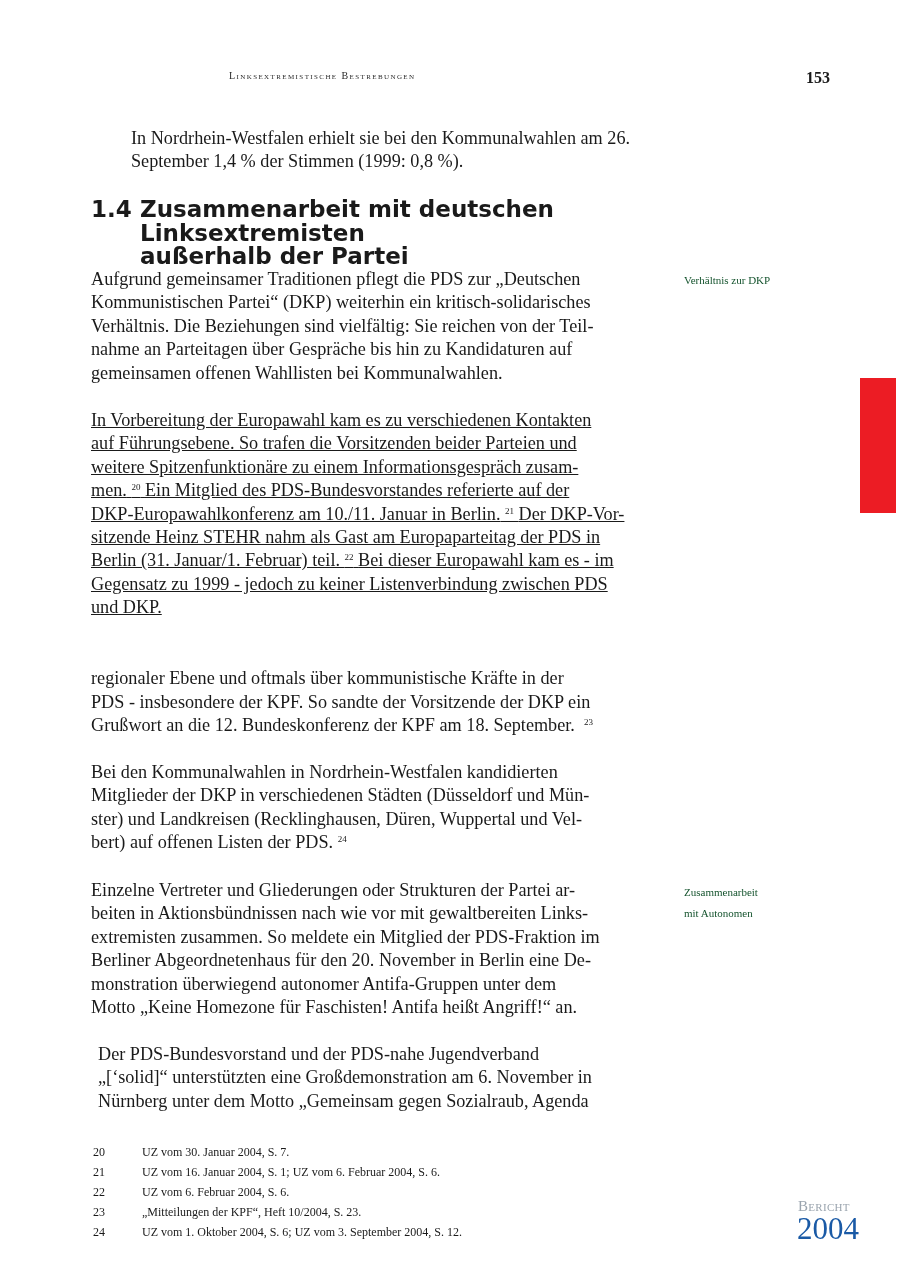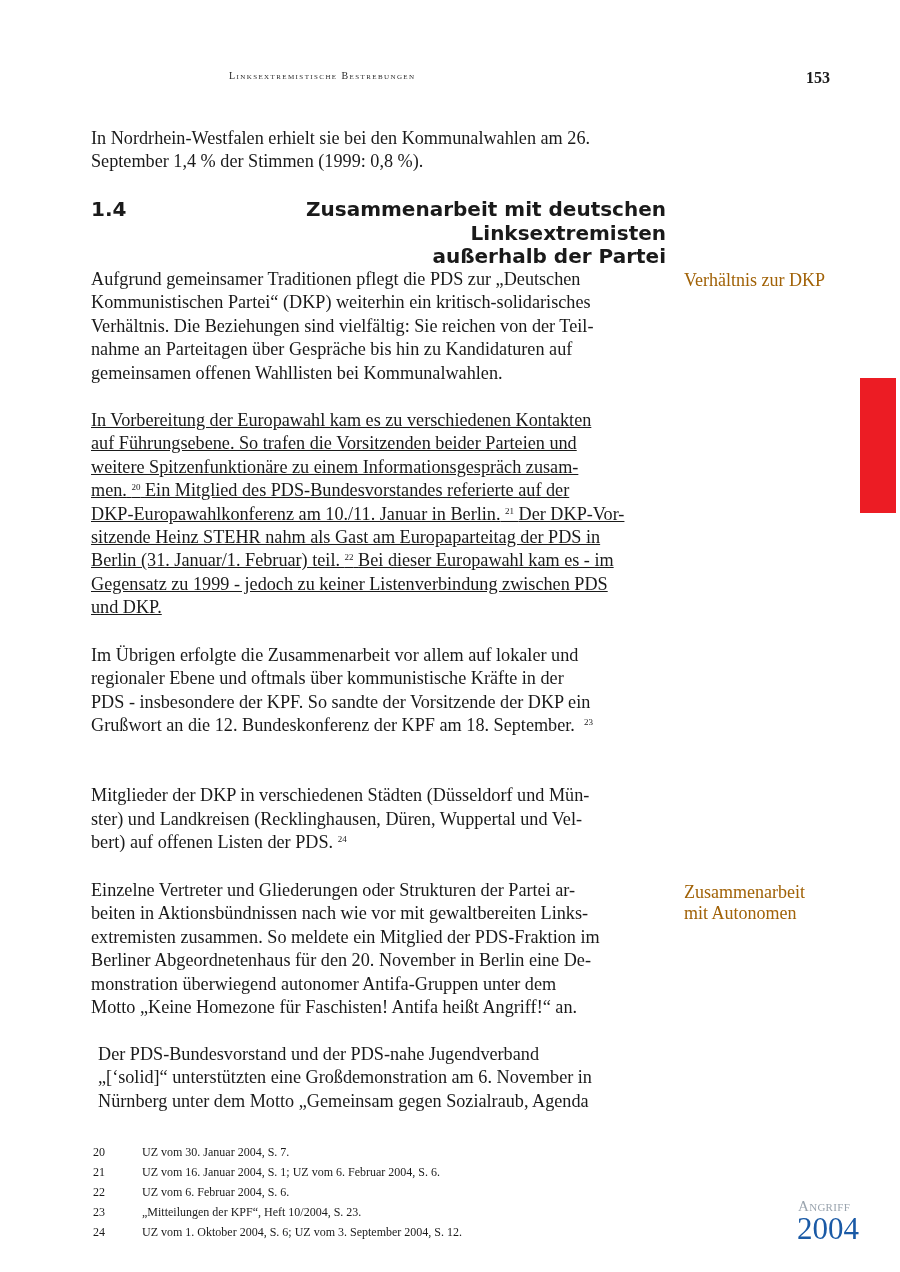--- a/index.html
+++ b/index.html
@@ -16,28 +16,28 @@
       position: absolute; left: 806px; top: 69px;
       font-size: 16px; font-weight: bold; color: #1a1a1a;
     }
 
     .body-col { position: absolute; left: 91px; width: 575px; }
     .p { font-size: 18.2px; line-height: 23.4px; margin: 0; }
     .p sup { font-size: 9px; vertical-align: 6px; line-height: 0; }
 
     .heading {
       position: absolute; left: 91px; top: 198px; width: 575px;
-      font-size: 20px; font-weight: bold; line-height: 23.5px;
+      font-size: 23px; font-weight: bold; line-height: 23.5px;
     }
     .heading .num { position: absolute; left: 0; top: 0; }
-    .heading .title { margin-left: 49px; display: block; text-align: right; }
+    .heading .title { margin-left: 49px; display: block; }
 
     .margin-note {
       position: absolute; left: 684px; width: 170px;
-      font-size: 18px; line-height: 21px; color: #a16207;
+      font-size: 11px; line-height: 21px; color: #14532d;
     }
 
     .red-tab {
       position: absolute; left: 860px; top: 378px; width: 36px; height: 135px;
       background: #ec1c24;
     }
 
     .footnotes { position: absolute; left: 93px; top: 1142px; width: 520px; }
     .fn { display: flex; font-size: 12px; line-height: 20px; color: #1a1a1a; }
     .fn .fn-num { width: 49px; flex: none; }
@@ -49,21 +49,21 @@
     .logo .logo-year {
       display: block; font-size: 31px; color: #1a5aa6; line-height: 30px; margin-left: -1px;
     }
   </style>
 </head>
 <body>
 
 <div class="running-head serif">Linksextremistische Bestrebungen</div>
 <div class="page-number serif">153</div>
 
-<div class="body-col serif" style="top:127px;">
+<div class="body-col serif" style="top:127px;margin-left:40px;">
   <p class="p">
     <span>In Nordrhein-Westfalen erhielt sie bei den Kommunalwahlen am 26.</span><br>
     <span>September 1,4 % der Stimmen (1999: 0,8 %).</span>
   </p>
 </div>
 
 <div class="heading sans">
   <span class="num">1.4</span>
   <span class="title">
     <span>Zusammenarbeit mit deutschen Linksextremisten</span><br>
@@ -96,31 +96,31 @@
     <span>Berlin (31. Januar/1. Februar) teil.</span>
     <sup>22</sup>
     <span>Bei dieser Europawahl kam es - im</span><br>
     <span>Gegensatz zu 1999 - jedoch zu keiner Listenverbindung zwischen PDS</span><br>
     <span>und DKP.</span>
   </p>
 </div>
 
 <div class="body-col serif" style="top:644px;">
   <p class="p">
-    <span>Im Übrigen erfolgte die Zusammenarbeit vor allem auf lokaler und</span><br>
+    <br>
     <span>regionaler Ebene und oftmals über kommunistische Kräfte in der</span><br>
     <span>PDS - insbesondere der KPF. So sandte der Vorsitzende der DKP ein</span><br>
     <span>Grußwort an die 12. Bundeskonferenz der KPF am 18. September.</span>&nbsp;
     <sup>23</sup>
   </p>
 </div>
 
 <div class="body-col serif" style="top:761px;">
   <p class="p">
-    <br>
+    <span>Bei den Kommunalwahlen in Nordrhein-Westfalen kandidierten</span><br>
     <span>Mitglieder der DKP in verschiedenen Städten (Düsseldorf und Mün-</span><br>
     <span>ster) und Landkreisen (Recklinghausen, Düren, Wuppertal und Vel-</span><br>
     <span>bert) auf offenen Listen der PDS.</span>
     <sup>24</sup>
   </p>
 </div>
 
 <div class="body-col serif" style="top:879px;">
   <p class="p">
     <span>Einzelne Vertreter und Gliederungen oder Strukturen der Partei ar-</span><br>
@@ -167,15 +167,15 @@
     <span class="fn-num">23</span>
     <span>„Mitteilungen der KPF“, Heft 10/2004, S. 23.</span>
   </div>
   <div class="fn">
     <span class="fn-num">24</span>
     <span>UZ vom 1. Oktober 2004, S. 6; UZ vom 3. September 2004, S. 12.</span>
   </div>
 </div>
 
 <div class="logo serif">
-  <span class="logo-word">Angriff</span>
+  <span class="logo-word">Bericht</span>
   <span class="logo-year">2004</span>
 </div>
 
 </body></html>

